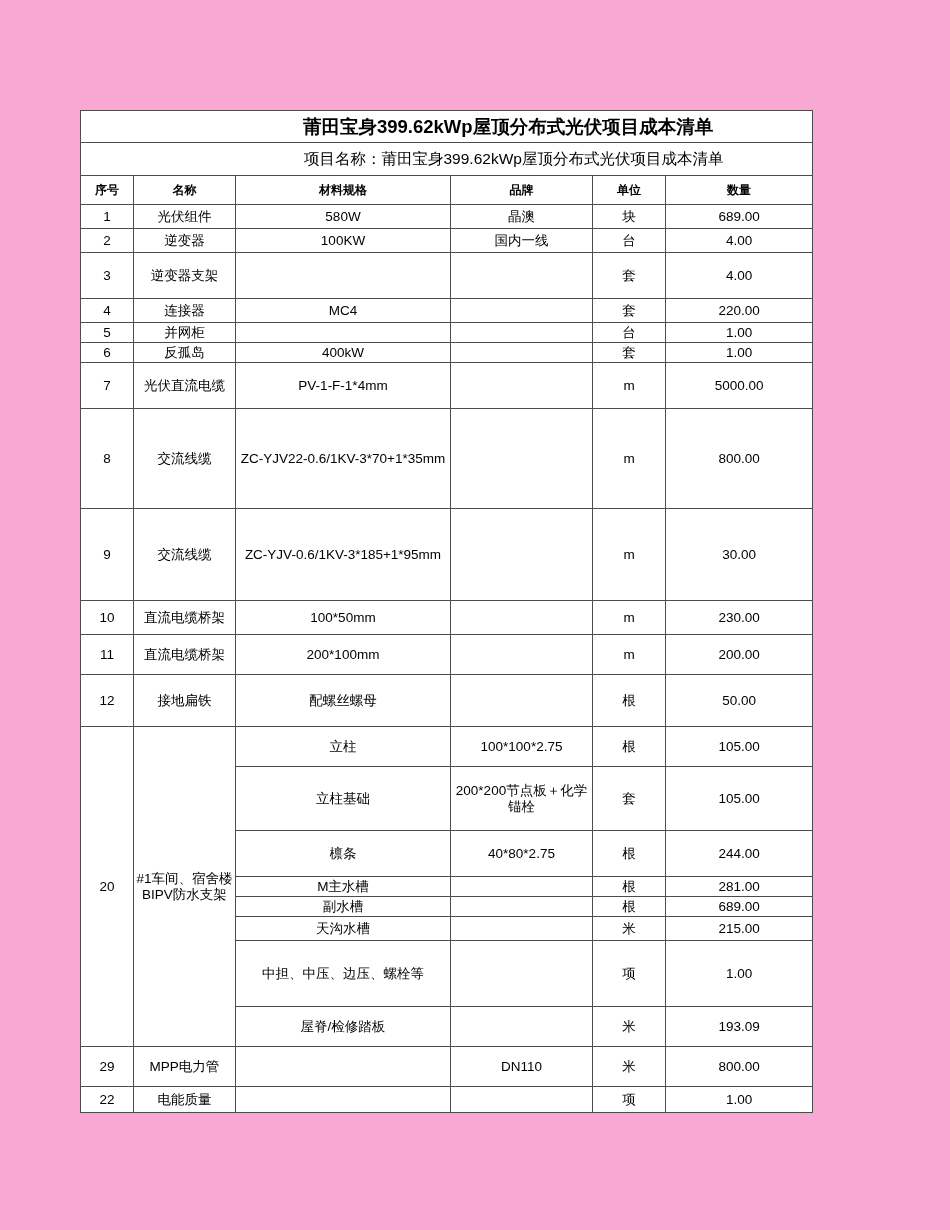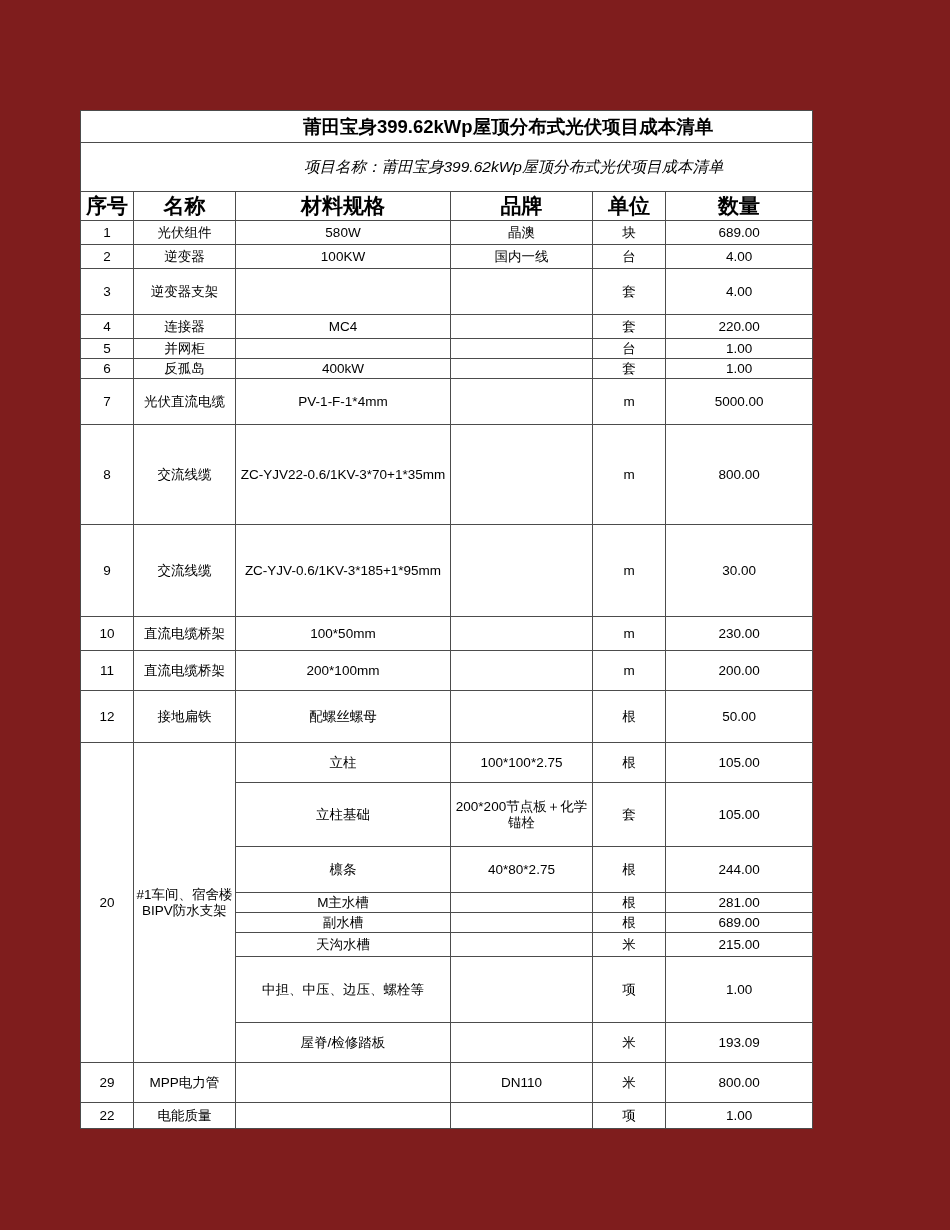--- a/index.html
+++ b/index.html
@@ -14,21 +14,21 @@
     font-family: "Liberation Sans", "DejaVu Sans", sans-serif;
     color: #000000;
   }
 
   #sheet {
     position: absolute;
     left: 0;
     top: 0;
     width: 950px;
     height: 1230px;
-    background: #7f1d1d;
+    background: #f9a8d4;
     overflow: hidden;
   }
 
   
   #cost-table-wrap {
     position: absolute;
     left: 80px;
     top: 110px;
     width: 732px;
   }
@@ -68,38 +68,37 @@
     transform: translateY(-50%);
     white-space: nowrap;
     font-size: 18.5px;
     font-weight: bold;
     letter-spacing: 0px;
   }
 
   tr.subtitle-row td {
     border: 1px solid #4c4c4c;
     height: 24px;
-    padding: 12px;
+    padding: 4px;
     position: relative;
     overflow: visible;
-    font-style: italic;
   }
   .subtitle-text {
     position: absolute;
     left: 223px;
     top: 50%;
     transform: translateY(-50%);
     white-space: nowrap;
     font-size: 15.5px;
     font-weight: normal;
   }
 
   tr.header-row th {
     font-weight: bold;
-    font-size: 21px;
+    font-size: 12px;
     height: 26px;
   }
 
   
   col.c-seq   { width: 53px; }
   col.c-name  { width: 102px; }
   col.c-spec  { width: 215px; }
   col.c-brand { width: 142px; }
   col.c-unit  { width: 73px; }
   col.c-qty   { width: 147px; }

